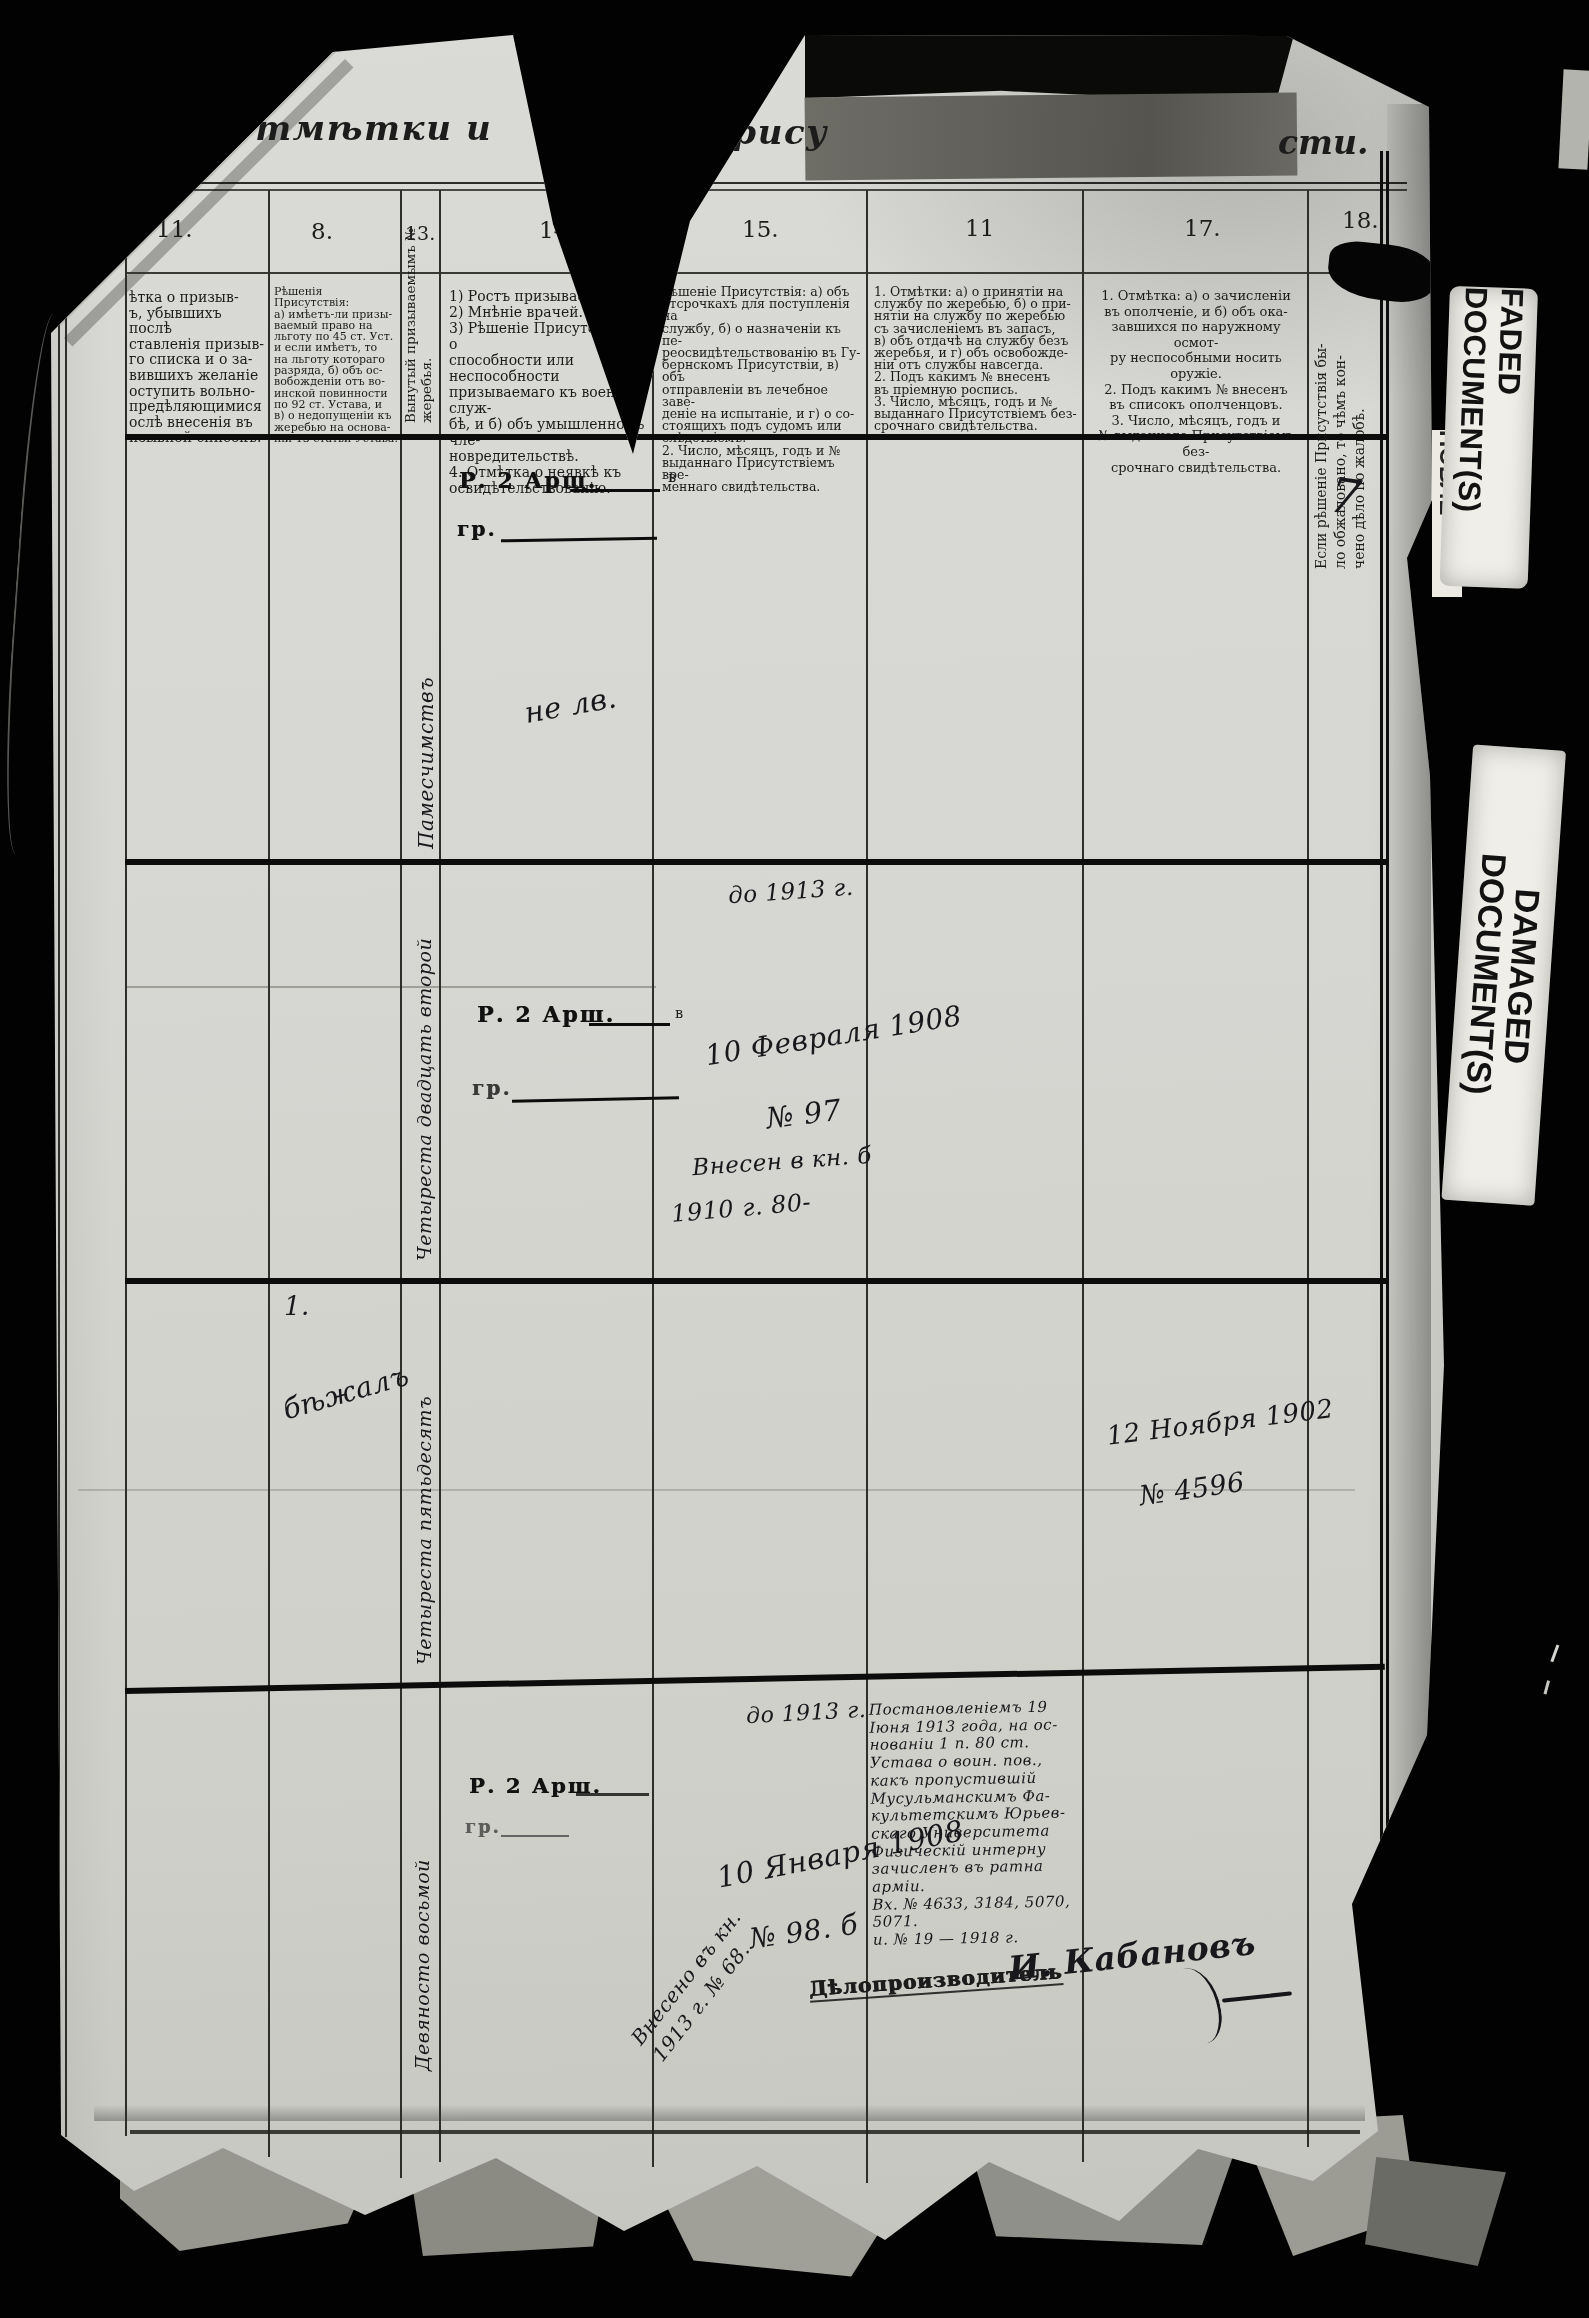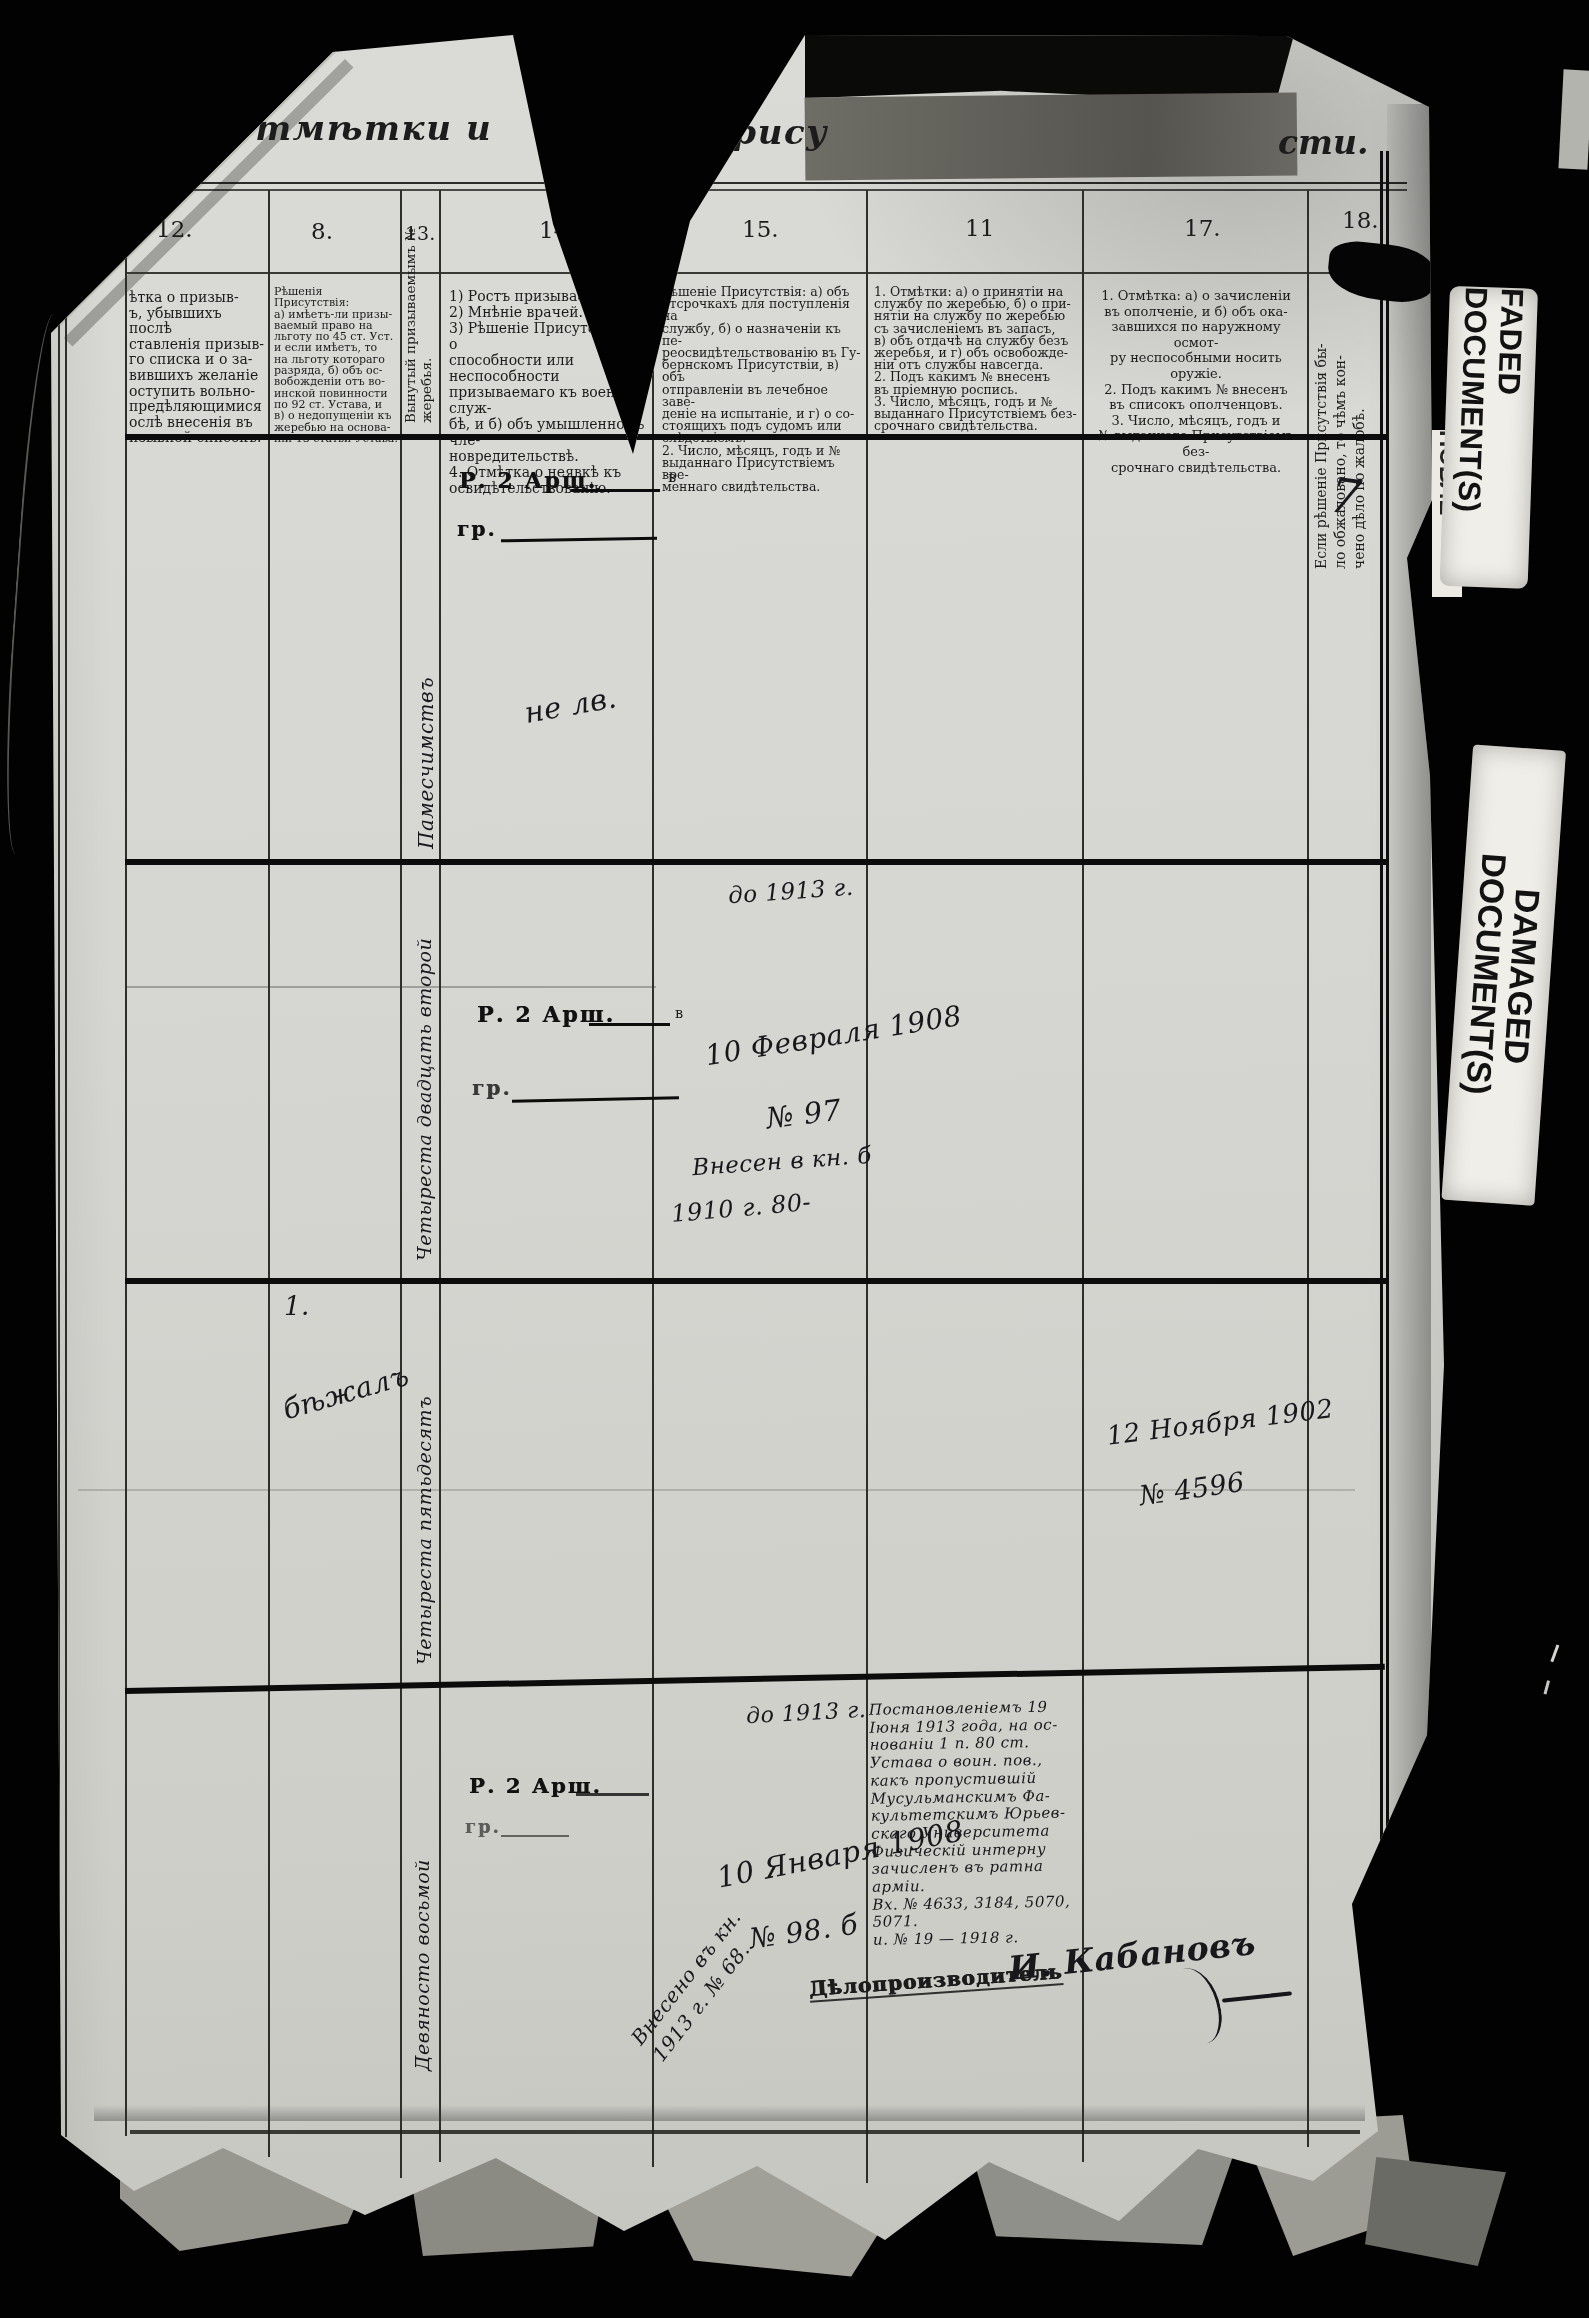--- a/index.html
+++ b/index.html
@@ -55,21 +55,21 @@
     <div class="abs" style="left:78px;top:1489px;width:1277px;height:1.6px;background:rgba(60,60,55,0.22);"></div>
     <div class="abs" style="left:1387px;top:104px;width:44px;height:2032px;background:linear-gradient(90deg,rgba(0,0,0,0.05),rgba(0,0,0,0.30));"></div>
 
     <div class="abs printed" style="left:224px;top:108px;font-size:34px;font-weight:bold;font-style:italic;letter-spacing:1.6px;">Отмѣтки и</div>
     <div class="abs printed" style="left:623px;top:112px;font-size:34px;font-weight:bold;font-style:italic;letter-spacing:1.6px;">нія прису</div>
     <div class="abs printed" style="left:1278px;top:123px;font-size:33px;font-weight:bold;font-style:italic;">сти.</div>
 
     <div class="hline" style="left:130px;top:182px;width:1277px;height:2.1px;opacity:0.85;"></div>
     <div class="hline" style="left:130px;top:189px;width:1277px;height:1.6px;opacity:0.7;"></div>
 
-    <div class="abs printed" style="left:156px;top:216px;font-size:23px;">12.</div>
+    <div class="abs printed" style="left:156px;top:216px;font-size:23px;">11.</div>
     <div class="abs printed" style="left:311px;top:218px;font-size:23px;">8.</div>
     <div class="abs printed" style="left:405px;top:222px;font-size:19px;">13.</div>
     <div class="abs printed" style="left:539px;top:217px;font-size:23px;">14.</div>
     <div class="abs printed" style="left:742px;top:216px;font-size:23px;">15.</div>
     <div class="abs printed" style="left:965px;top:215px;font-size:23px;">11</div>
     <div class="abs printed" style="left:1184px;top:215px;font-size:23px;">17.</div>
     <div class="abs printed" style="left:1342px;top:207px;font-size:23px;">18.</div>
     <div class="hline" style="left:125px;top:272px;width:1282px;height:1.6px;background:#3a3a35;"></div>
 
     <div class="abs printed pre" style="left:129px;top:290px;width:140px;font-size:14px;line-height:15.6px;">ѣтка о призыв-

